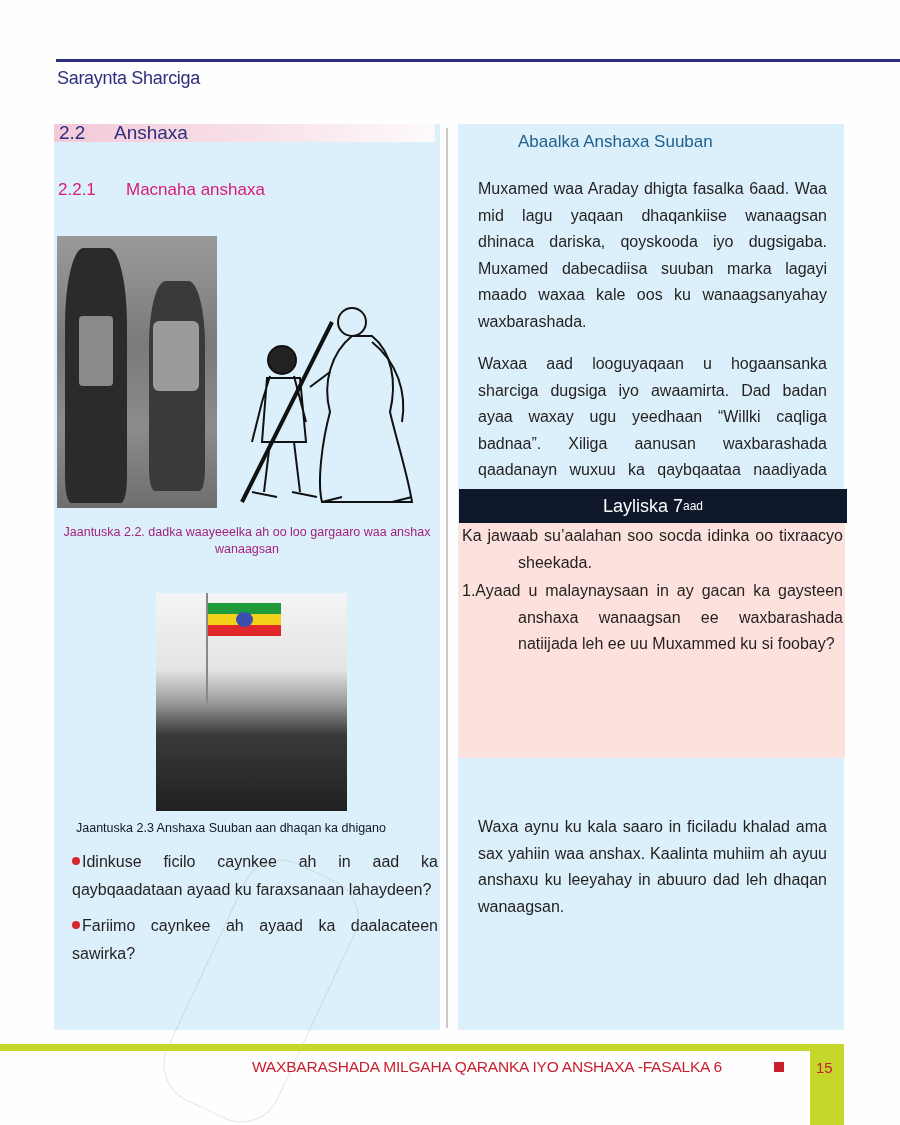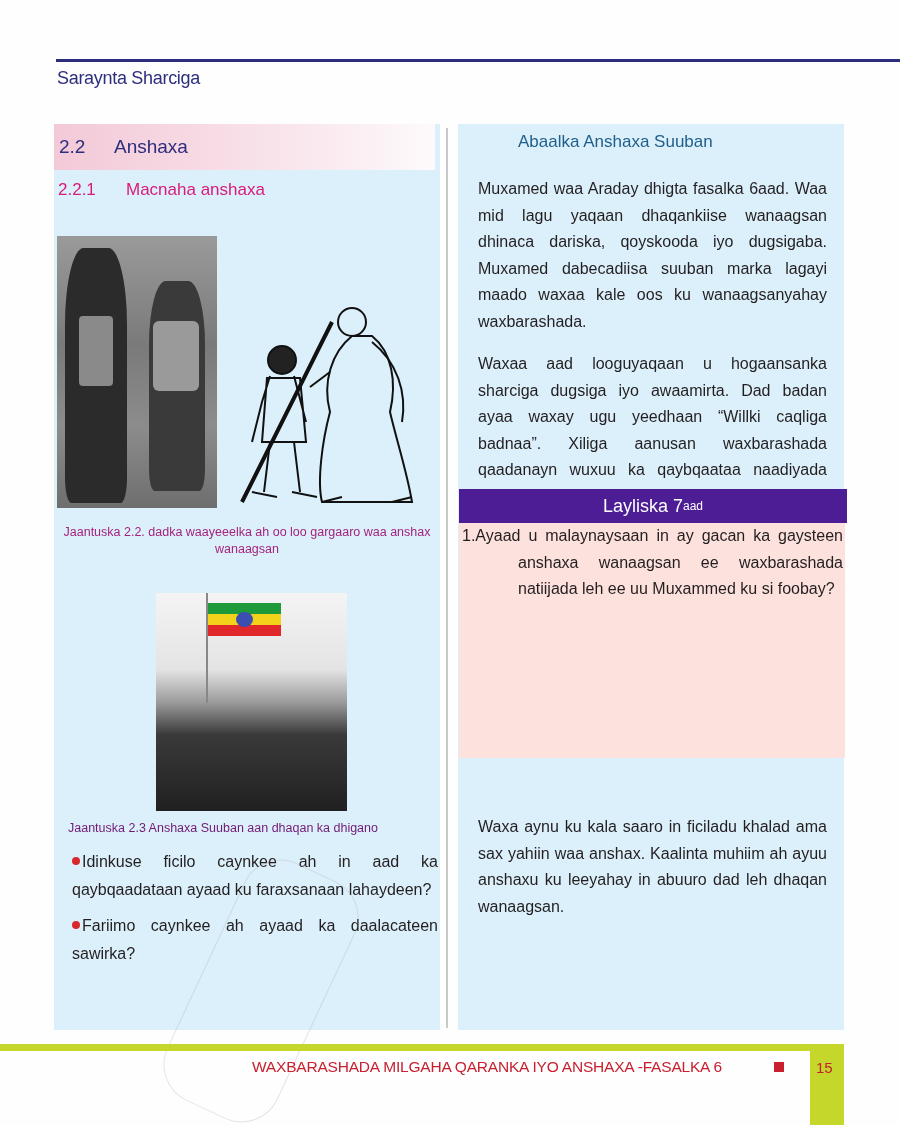--- a/index.html
+++ b/index.html
@@ -16,21 +16,21 @@
   .chapter-title {
     position: absolute; left: 57px; top: 68px;
     font-size: 18px; color: #2e2e7e; letter-spacing: -0.3px;
     font-family: "Liberation Sans", sans-serif;
   }
   .left-panel {
     position: absolute; left: 54px; top: 124px; width: 386px; height: 906px;
     background: #dcf0fb;
   }
   .section-header {
-    position: absolute; left: 54px; top: 124px; width: 381px; height: 46px;
+    position: absolute; left: 54px; top: 124px; width: 381px; height: 18px;
     background: linear-gradient(to right, #f3c9d8 0%, #f8dfe8 50%, #fdfafc 100%);
     display: flex; align-items: center;
     font-family: "Liberation Sans", sans-serif;
   }
   .section-num { margin-left: 5px; font-size: 19px; color: #2e2e7e; width: 55px; }
   .section-label { font-size: 19px; color: #2e2e7e; }
   .subsection {
     position: absolute; left: 58px; top: 180px; display: flex;
     font-family: "Liberation Sans", sans-serif; font-size: 17px; color: #d81b7a;
   }
@@ -60,22 +60,22 @@
     position: absolute; left: 52px; top: 10px; width: 73px; height: 33px;
     display: flex; flex-direction: column;
   }
   .flag div { flex: 1; }
   .flag .emblem {
     position: absolute; left: 28px; top: 9px; width: 17px; height: 15px;
     border-radius: 50%; background: #3a4fb0;
   }
   .pole { position: absolute; left: 50px; top: 0; width: 2px; height: 110px; background: #888; }
   .caption2 {
-    position: absolute; left: 68px; top: 821px;
-    font-size: 12.5px; color: #701a75; font-family: "Liberation Sans", sans-serif;
+    position: absolute; left: 76px; top: 821px;
+    font-size: 12.5px; color: #0f172a; font-family: "Liberation Sans", sans-serif;
   }
   .bullets {
     position: absolute; left: 72px; top: 848px; width: 366px;
     font-size: 16px; line-height: 28px; text-align: justify;
     font-family: "Liberation Sans", sans-serif; color: #231f20;
   }
   .bullet-item { margin-bottom: 8px; text-align-last: left; }
   .bullet-dot {
     display: inline-block; width: 8px; height: 8px; border-radius: 50%;
     background: #d7282f; margin-right: 2px; vertical-align: 2px;
@@ -93,21 +93,21 @@
     font-size: 17px; color: #1f5f8b; font-family: "Liberation Sans", sans-serif;
   }
   .story {
     position: absolute; left: 462px; width: 381px;
     font-size: 16px; line-height: 26.5px; text-align: justify;
     font-family: "Liberation Sans", sans-serif; color: #231f20;
   }
   .story p { margin: 16px; }
   .exercise-header {
     position: absolute; left: 459px; top: 489px; width: 388px; height: 34px;
-    background: #4c1d95; color: #fff;
+    background: #0f172a; color: #fff;
     display: flex; align-items: center; justify-content: center;
     font-size: 18px; font-family: "Liberation Sans", sans-serif;
   }
   .exercise-header sup { font-size: 12px; vertical-align: 10px; }
   .exercise-body {
     position: absolute; left: 459px; top: 523px; width: 386px; height: 235px;
     background: #fde1dc;
   }
   .exercise-text {
     position: absolute; left: 462px; top: 523px; width: 381px;
@@ -209,20 +209,21 @@
   <p style="margin-bottom:6px;">Muxamed waa Araday dhigta  fasalka 6aad. Waa mid lagu yaqaan dhaqankiise wanaagsan dhinaca dariska, qoyskooda iyo dugsigaba. Muxamed dabecadiisa suuban marka lagayi maado waxaa kale oos ku wanaagsanyahay waxbarashada.</p>
   <p>Waxaa aad looguyaqaan u hogaansanka sharciga dugsiga iyo awaamirta. Dad badan ayaa waxay ugu yeedhaan “Willki caqliga badnaa”. Xiliga aanusan waxbarashada qaadanayn wuxuu ka qaybqaataa naadiyada kala duwan ee dugsiga; gaar ahaan midka wadaniyada iyo anshaxa. Sidaas daraadeed aayuu  laba jeer ku helay abaal marin</p>
 </div>
 
 <div class="exercise-header">
   <span>Layliska 7</span>
     <sup>aad</sup>
 </div>
 <div class="exercise-body"></div>
 <div class="exercise-text">
+  <p style="text-indent:-56px;">Ka jawaab su’aalahan soo socda idinka oo tixraacyo sheekada.</p>
   <p>1.Ayaad u malaynaysaan in ay gacan ka gaysteen anshaxa wanaagsan ee waxbarashada natiijada leh ee uu Muxammed ku si foobay?</p>
 </div>
 
 <div class="story" style="top:798px;">
   <p style="margin-bottom:27px;">Waxa aynu ku kala saaro in ficiladu khalad ama sax yahiin waa anshax. Kaalinta muhiim ah ayuu anshaxu ku leeyahay in abuuro dad leh dhaqan wanaagsan.</p>
 </div>
 
 <div class="watermark"></div>
 
 <div class="footer-bar"></div>

